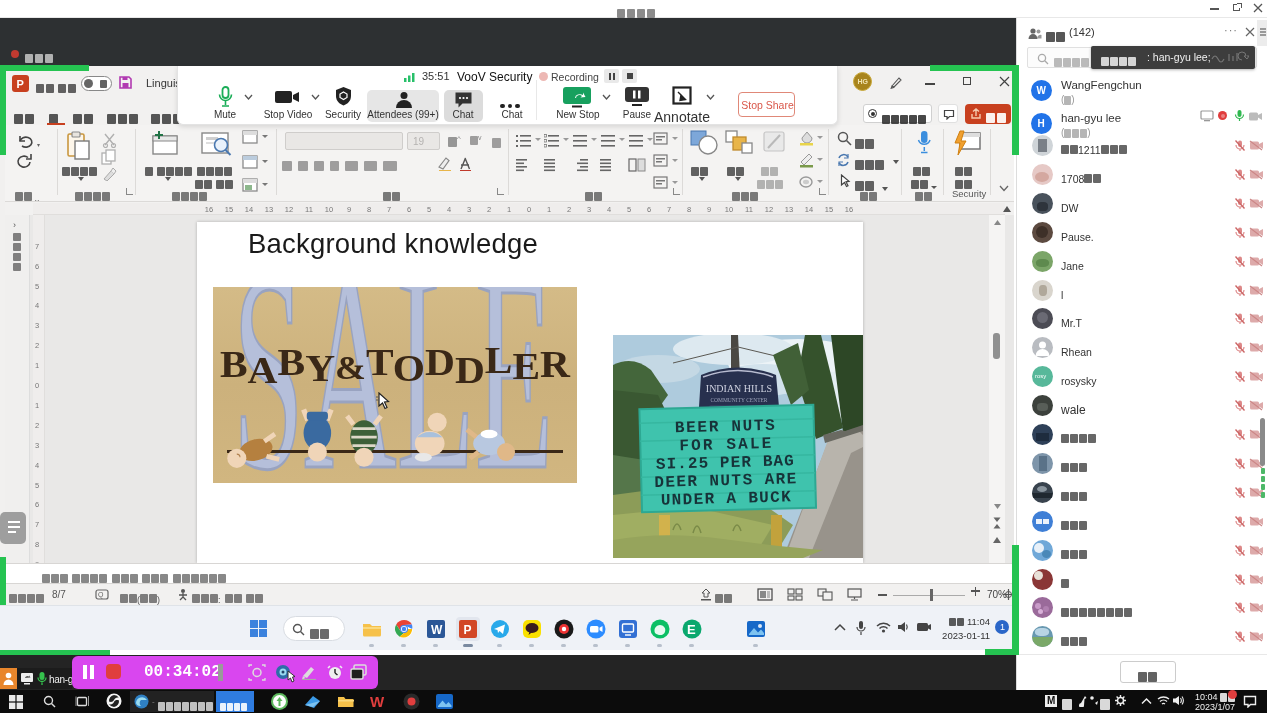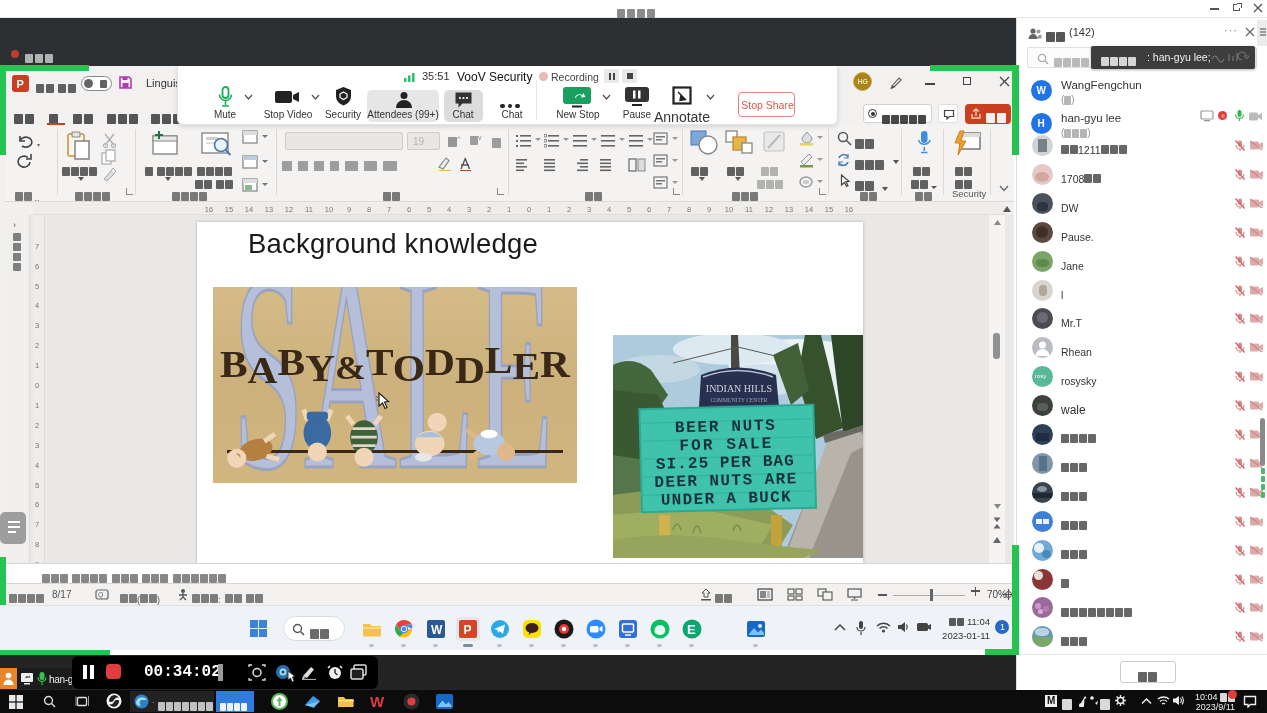--- a/index.html
+++ b/index.html
@@ -488,21 +488,21 @@
 <svg class="abs" style="left:3px;top:320px" width="10" height="10">
             <path d="M1 8 L5 2 L9 8 z" fill="#666"></path>
           </svg>
 </div>
 </div>
 <div class="abs" style="left:0;top:497px;width:1009px;height:21px;background:#fff;border-top:1px solid #d8d6d4;border-bottom:1px solid #d8d6d4">
 <div class="abs" style="left:37px;top:5px"><b style="width:8px;height:9px;background:rgba(90,90,90,.72);border-radius:1px;margin-right:1px;vertical-align:middle"></b><b style="width:8px;height:9px;background:rgba(90,90,90,.72);border-radius:1px;margin-right:1px;vertical-align:middle"></b><b style="width:8px;height:9px;background:rgba(90,90,90,.72);border-radius:1px;margin-right:0px;vertical-align:middle"></b> <b style="width:8px;height:9px;background:rgba(90,90,90,.72);border-radius:1px;margin-right:1px;vertical-align:middle"></b><b style="width:8px;height:9px;background:rgba(90,90,90,.72);border-radius:1px;margin-right:1px;vertical-align:middle"></b><b style="width:8px;height:9px;background:rgba(90,90,90,.72);border-radius:1px;margin-right:1px;vertical-align:middle"></b><b style="width:8px;height:9px;background:rgba(90,90,90,.72);border-radius:1px;margin-right:0px;vertical-align:middle"></b> <b style="width:8px;height:9px;background:rgba(90,90,90,.72);border-radius:1px;margin-right:1px;vertical-align:middle"></b><b style="width:8px;height:9px;background:rgba(90,90,90,.72);border-radius:1px;margin-right:1px;vertical-align:middle"></b><b style="width:8px;height:9px;background:rgba(90,90,90,.72);border-radius:1px;margin-right:0px;vertical-align:middle"></b> <b style="width:8px;height:9px;background:rgba(90,90,90,.72);border-radius:1px;margin-right:1px;vertical-align:middle"></b><b style="width:8px;height:9px;background:rgba(90,90,90,.72);border-radius:1px;margin-right:1px;vertical-align:middle"></b><b style="width:8px;height:9px;background:rgba(90,90,90,.72);border-radius:1px;margin-right:0px;vertical-align:middle"></b> <b style="width:8px;height:9px;background:rgba(90,90,90,.72);border-radius:1px;margin-right:1px;vertical-align:middle"></b><b style="width:8px;height:9px;background:rgba(90,90,90,.72);border-radius:1px;margin-right:1px;vertical-align:middle"></b><b style="width:8px;height:9px;background:rgba(90,90,90,.72);border-radius:1px;margin-right:1px;vertical-align:middle"></b><b style="width:8px;height:9px;background:rgba(90,90,90,.72);border-radius:1px;margin-right:1px;vertical-align:middle"></b><b style="width:8px;height:9px;background:rgba(90,90,90,.72);border-radius:1px;margin-right:1px;vertical-align:middle"></b><b style="width:8px;height:9px;background:rgba(90,90,90,.72);border-radius:1px;margin-right:0px;vertical-align:middle"></b></div>
 </div>
 <div class="abs" style="left:0;top:518px;width:1009px;height:21px;background:#f2f1f0">
 <div class="abs" style="left:4px;top:5px"><b style="width:8px;height:9px;background:rgba(80,80,80,.72);border-radius:1px;margin-right:1px;vertical-align:middle"></b><b style="width:8px;height:9px;background:rgba(80,80,80,.72);border-radius:1px;margin-right:1px;vertical-align:middle"></b><b style="width:8px;height:9px;background:rgba(80,80,80,.72);border-radius:1px;margin-right:1px;vertical-align:middle"></b><b style="width:8px;height:9px;background:rgba(80,80,80,.72);border-radius:1px;margin-right:0px;vertical-align:middle"></b></div>
-<div class="abs" style="left:47px;top:5px;font-size:10px;color:#555">8/17</div>
+<div class="abs" style="left:47px;top:5px;font-size:10px;color:#555">8/7</div>
 <svg class="abs" style="left:90px;top:5px" width="14" height="11">
           <rect x="1" y="1" width="12" height="9" rx="2" fill="none" stroke="#666" stroke-width="1.2"></rect>
           <text x="3" y="8" font-size="7" fill="#666">Q</text>
         </svg>
 <div class="abs" style="left:115px;top:5px"><b style="width:8px;height:9px;background:rgba(80,80,80,.72);border-radius:1px;margin-right:1px;vertical-align:middle"></b><b style="width:8px;height:9px;background:rgba(80,80,80,.72);border-radius:1px;margin-right:0px;vertical-align:middle"></b><span style="font-size:9px;color:#555">(</span><b style="width:8px;height:9px;background:rgba(80,80,80,.72);border-radius:1px;margin-right:1px;vertical-align:middle"></b><b style="width:8px;height:9px;background:rgba(80,80,80,.72);border-radius:1px;margin-right:0px;vertical-align:middle"></b><span style="font-size:9px;color:#555">)</span></div>
 <svg class="abs" style="left:172px;top:4px" width="12" height="13">
           <circle cx="6" cy="3" r="2" fill="#555"></circle>
           <path d="M6 5 v4 M2 7 h8 M6 9 l-3 3 M6 9 l3 3" stroke="#555" stroke-width="1.3" fill="none"></path>
         </svg>
 <div class="abs" style="left:187px;top:5px"><b style="width:8px;height:9px;background:rgba(80,80,80,.72);border-radius:1px;margin-right:1px;vertical-align:middle"></b><b style="width:8px;height:9px;background:rgba(80,80,80,.72);border-radius:1px;margin-right:1px;vertical-align:middle"></b><b style="width:8px;height:9px;background:rgba(80,80,80,.72);border-radius:1px;margin-right:0px;vertical-align:middle"></b><span style="font-size:9px;color:#555">:</span> <b style="width:8px;height:9px;background:rgba(80,80,80,.72);border-radius:1px;margin-right:1px;vertical-align:middle"></b><b style="width:8px;height:9px;background:rgba(80,80,80,.72);border-radius:1px;margin-right:0px;vertical-align:middle"></b> <b style="width:8px;height:9px;background:rgba(80,80,80,.72);border-radius:1px;margin-right:1px;vertical-align:middle"></b><b style="width:8px;height:9px;background:rgba(80,80,80,.72);border-radius:1px;margin-right:0px;vertical-align:middle"></b></div>
@@ -741,21 +741,21 @@
         <rect x="1" y="2" width="11" height="8" rx="1.5" fill="#444"></rect>
         <path d="M12 4.5 L15 3 v6 l-3 -1.5 z" fill="#444"></path>
       </svg>
 <div class="abs" style="left:938px;top:10px;width:52px;text-align:right;font-size:9.5px;color:#333"><b style="width:7px;height:8px;background:rgba(50,50,50,.8);border-radius:1px;margin-right:1px;vertical-align:middle"></b><b style="width:7px;height:8px;background:rgba(50,50,50,.8);border-radius:1px;margin-right:0px;vertical-align:middle"></b> 11:04</div>
 <div class="abs" style="left:938px;top:24px;width:52px;text-align:right;font-size:9.5px;color:#333">2023-01-11</div>
 <div class="abs" style="left:995px;top:14px;width:14px;height:14px;border-radius:50%;background:#2a66c8">
         <div class="abs" style="left:5px;top:2px;font-size:9px;color:#fff">1</div>
       </div>
 </div>
 <div class="abs" style="left:0;top:655px;width:1016px;height:35px;background:#242424"></div>
-<div class="abs" style="left:72px;top:656px;width:306px;height:33px;background:#000000;border-radius:6px">
+<div class="abs" style="left:72px;top:656px;width:306px;height:33px;background:#d946ef;border-radius:6px">
 <rect>
 <div class="abs" style="left:11px;top:9px;width:3.5px;height:14px;background:#fff"></div>
 <div class="abs" style="left:18px;top:9px;width:3.5px;height:14px;background:#fff"></div>
 <div class="abs" style="left:34px;top:8px;width:15px;height:15px;background:#e03e3e;border-radius:4px"></div>
 <div class="abs" style="left:72px;top:7px;font-family:'Liberation Mono',monospace;font-size:16px;font-weight:bold;color:#fff;letter-spacing:0px">00:34:02</div>
 <div class="abs" style="left:146px;top:8px;width:5px;height:17px;background:#9a9a9a"></div>
 <svg class="abs" style="left:176px;top:8px" width="18" height="17">
           <circle cx="9" cy="8.5" r="4" fill="none" stroke="#ddd" stroke-width="1.5"></circle>
           <path d="M1 3 v-2 h3 M14 1 h3 v2 M17 14 v2 h-3 M4 16 H1 v-2" stroke="#ddd" stroke-width="1.3" fill="none" transform="translate(0,0)"></path>
         </svg>
@@ -875,21 +875,21 @@
         <path d="M1 6.5 L5.5 2 L10 6.5" fill="none" stroke="#eee" stroke-width="1.5"></path>
       </svg>
 <svg class="abs" style="left:1157px;top:5px" width="13" height="11">
         <path d="M1 4 a8.5 8.5 0 0 1 11 0 M3 6.5 a5 5 0 0 1 7 0 M5 9 a2.5 2.5 0 0 1 3 0" fill="none" stroke="#eee" stroke-width="1.3"></path>
       </svg>
 <svg class="abs" style="left:1172px;top:5px" width="13" height="11">
         <path d="M1 3.5 h2.5 L7 1 V10 L3.5 7.5 H1 z" fill="#eee"></path>
         <path d="M8.5 3 a4.5 4.5 0 0 1 0 5 M10 1.5 a7 7 0 0 1 0 8" fill="none" stroke="#eee" stroke-width="1.1"></path>
       </svg>
 <div class="abs" style="left:1188px;top:1.5px;width:47px;text-align:right;font-size:9px;color:#f0f0f0">10:04 <b style="width:7px;height:9px;background:rgba(240,240,240,.9);border-radius:1px;margin-right:1px;vertical-align:middle"></b><b style="width:7px;height:9px;background:rgba(240,240,240,.9);border-radius:1px;margin-right:0px;vertical-align:middle"></b></div>
-<div class="abs" style="left:1188px;top:12px;width:47px;text-align:right;font-size:9px;color:#f0f0f0">2023/9/11</div>
+<div class="abs" style="left:1188px;top:12px;width:47px;text-align:right;font-size:9px;color:#f0f0f0">2023/1/07</div>
 <div class="abs" style="left:1228px;top:0px;width:9px;height:9px;border-radius:50%;background:#e03e3e"></div>
 <svg class="abs" style="left:1243px;top:5px" width="14" height="13">
         <path d="M1.5 1.5 h11 v8 h-5 l-2.5 2.5 v-2.5 h-3.5 z" fill="none" stroke="#eee" stroke-width="1.4"></path>
       </svg>
 </div>
 <div class="abs" style="left:1016px;top:18px;width:251px;height:672px;background:#fff;border-left:1px solid #ddd">
 <svg class="abs" style="left:11px;top:9px" width="14" height="13">
         <circle cx="5" cy="4" r="2.6" fill="#666"></circle>
         <path d="M0.5 12 a4.5 5 0 0 1 9 0 z" fill="#666"></path>
         <circle cx="10.5" cy="4.5" r="2" fill="#999"></circle>

